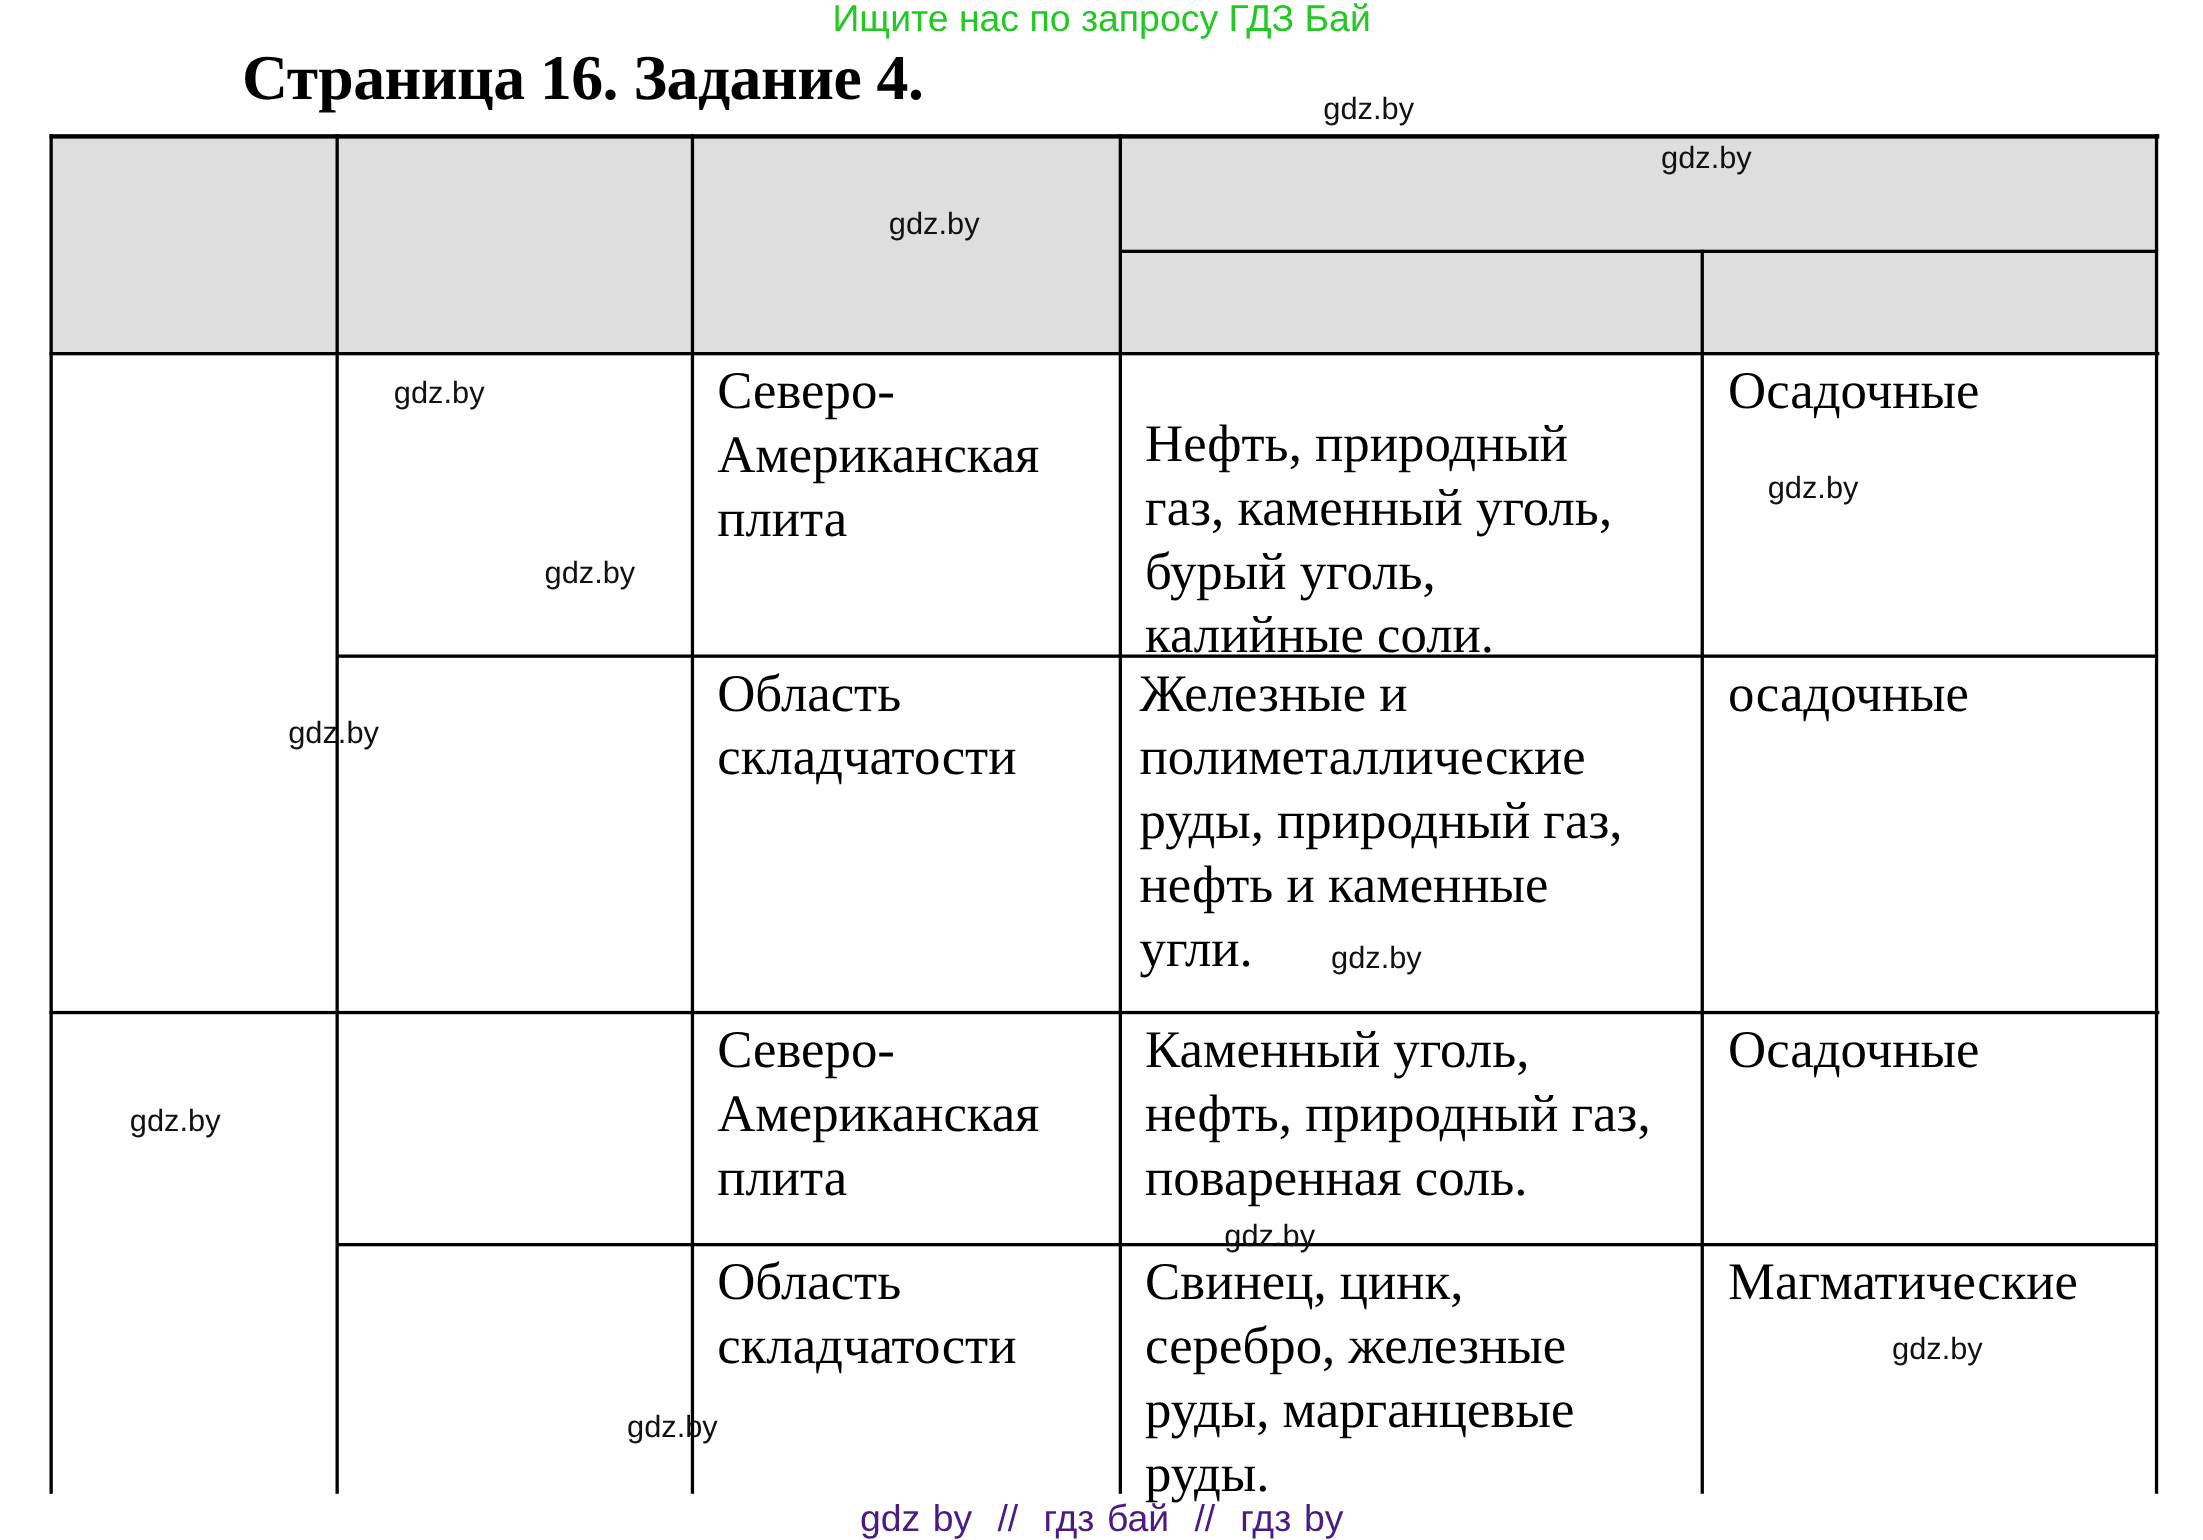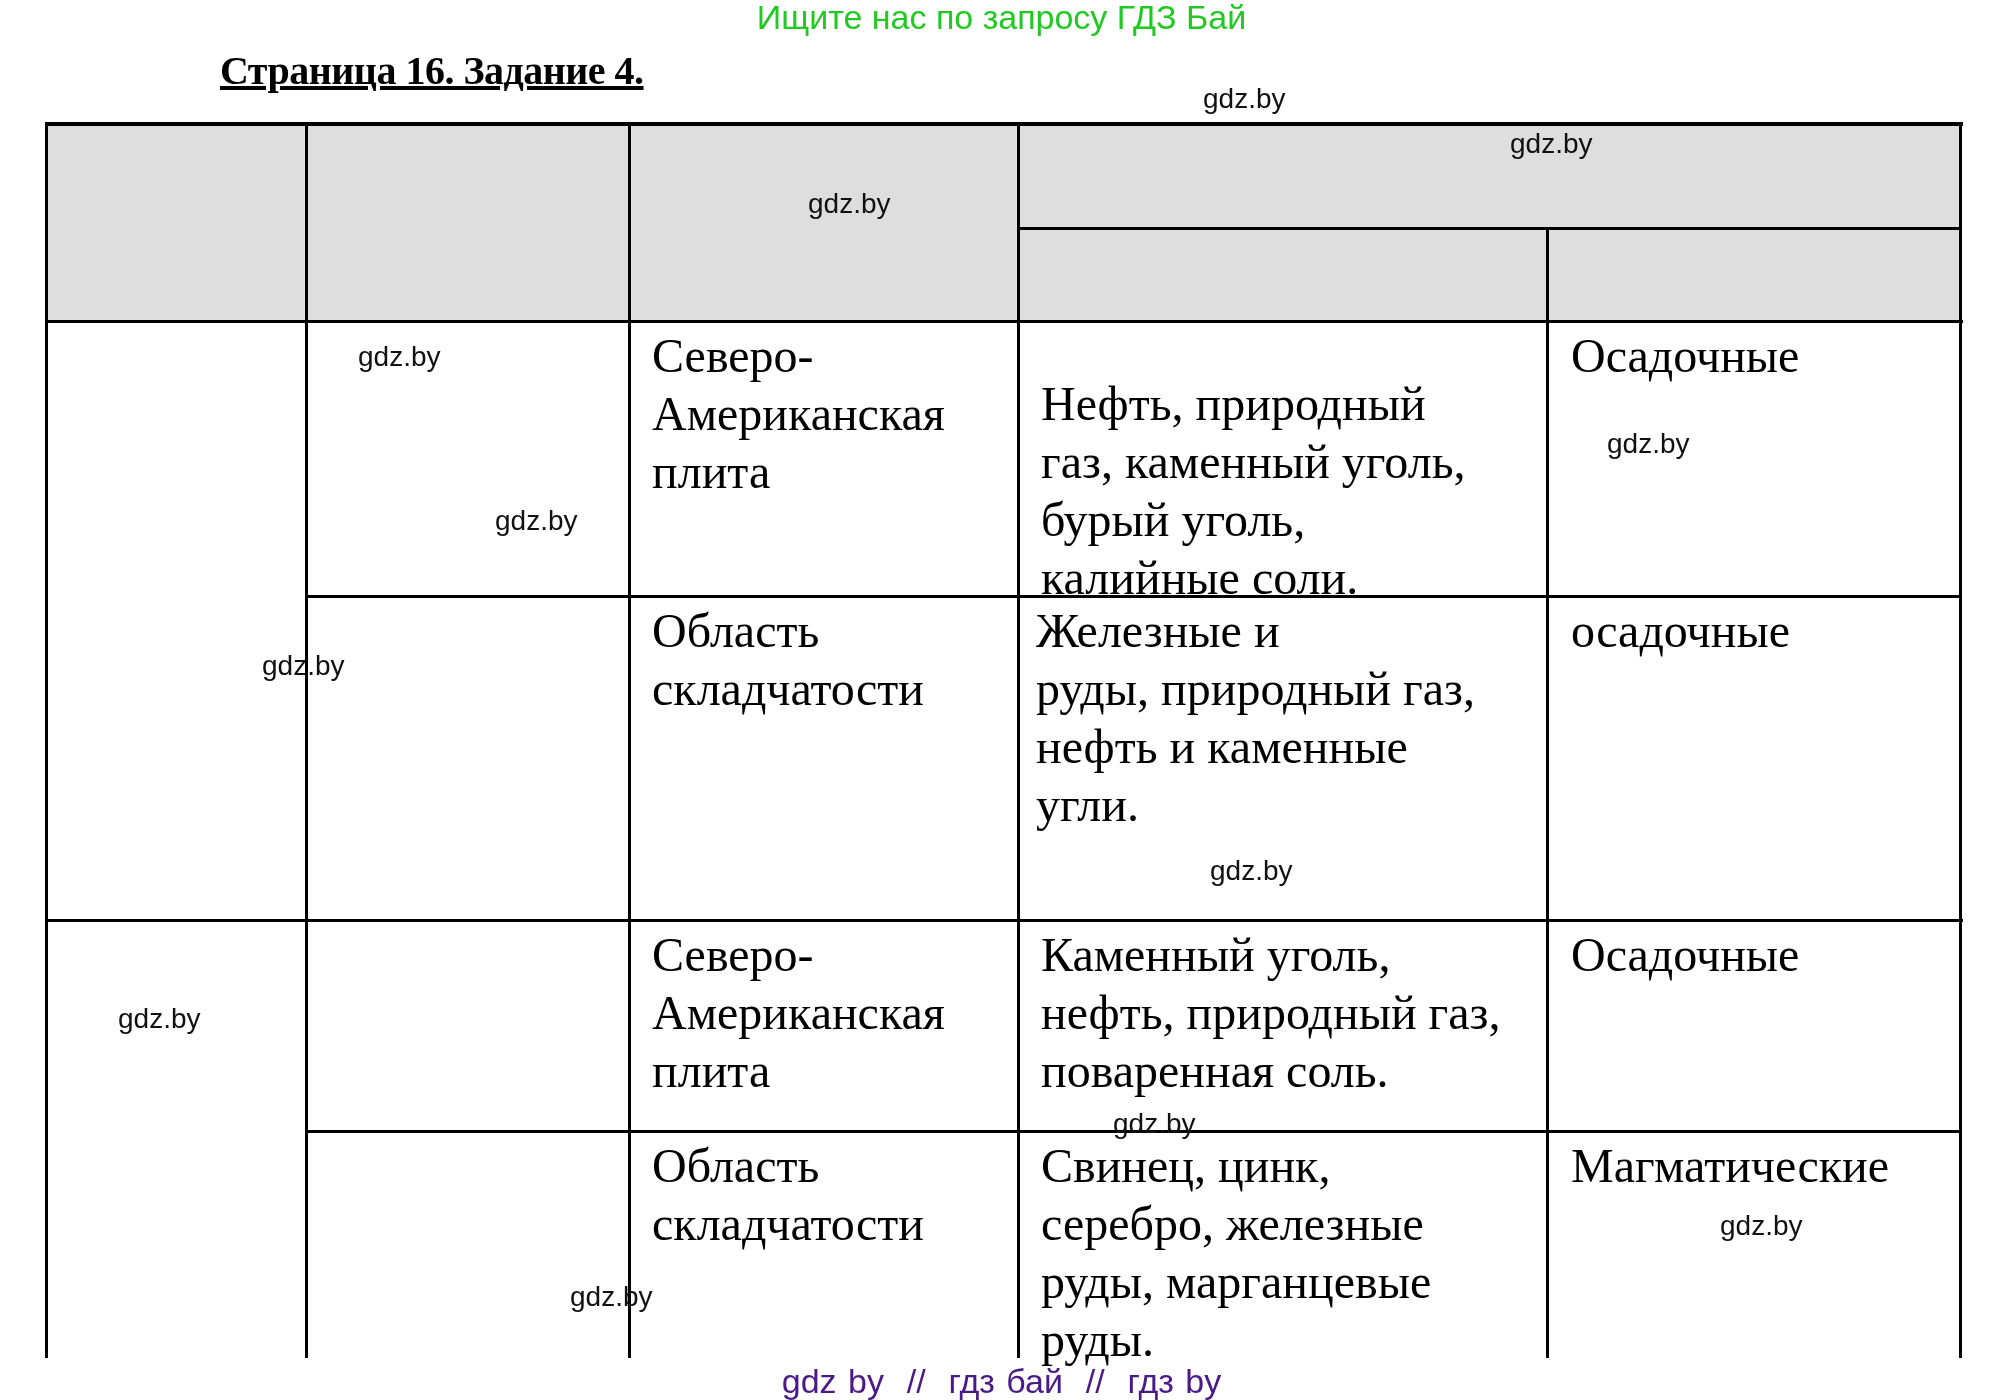--- a/index.html
+++ b/index.html
@@ -3,23 +3,23 @@
 <meta charset="utf-8">
 <style>
   html, body { margin: 0; padding: 0; background: #ffffff; }
   body { width: 2003px; height: 1400px; position: relative; overflow: hidden; }
   .promo-top {
     position: absolute; left: 0; width: 2003px; top: -2px; text-align: center;
     font-family: "Liberation Sans", sans-serif; font-size: 34px; color: #22c922;
     white-space: nowrap;
   }
   .title {
-    position: absolute; left: 220px; top: 47px;
-    font-family: "Liberation Serif", serif; font-weight: bold; font-size: 40px;
-    color: #000; white-space: nowrap; letter-spacing: -0.5px; text-decoration: underline;
+    position: absolute; left: 220px; top: 37px;
+    font-family: "Liberation Serif", serif; font-weight: bold; font-size: 58px;
+    color: #000; white-space: nowrap; letter-spacing: -0.5px;
   }
   .table { position: absolute; left: 0; top: 0; width: 2003px; height: 1048px; }
   .hdr { position: absolute; background: #dedede; }
   .hline { position: absolute; background: #000; height: 3px; }
   .vline { position: absolute; background: #000; width: 3px; }
   .cell {
     position: absolute;
     font-family: "Liberation Serif", serif; font-size: 48px; line-height: 58px;
     color: #000;
   }
@@ -73,20 +73,21 @@
   <div class="cell" style="left:1571px; top:327px;">
     <span class="ln">Осадочные</span>
   </div>
 
   <div class="cell" style="left:652px; top:602px;">
     <span class="ln">Область</span>
     <span class="ln">складчатости</span>
   </div>
   <div class="cell" style="left:1036px; top:602px;">
     <span class="ln">Железные и</span>
+    <span class="ln">полиметаллические</span>
     <span class="ln">руды, природный газ,</span>
     <span class="ln">нефть и каменные</span>
     <span class="ln">угли.</span>
   </div>
   <div class="cell" style="left:1571px; top:602px;">
     <span class="ln">осадочные</span>
   </div>
 
   <div class="cell" style="left:652px; top:926px;">
     <span class="ln">Северо-</span>

